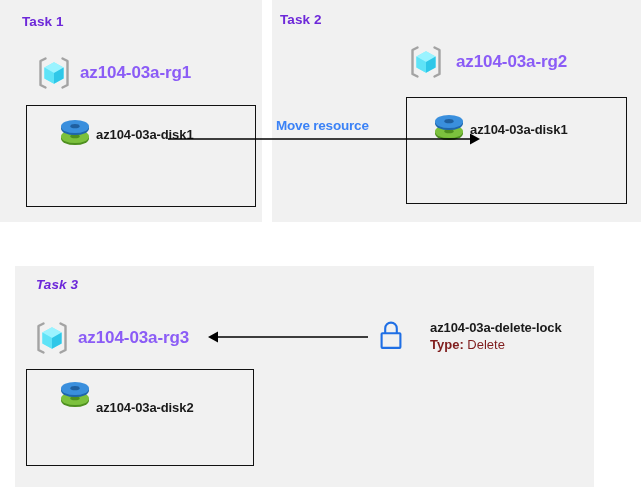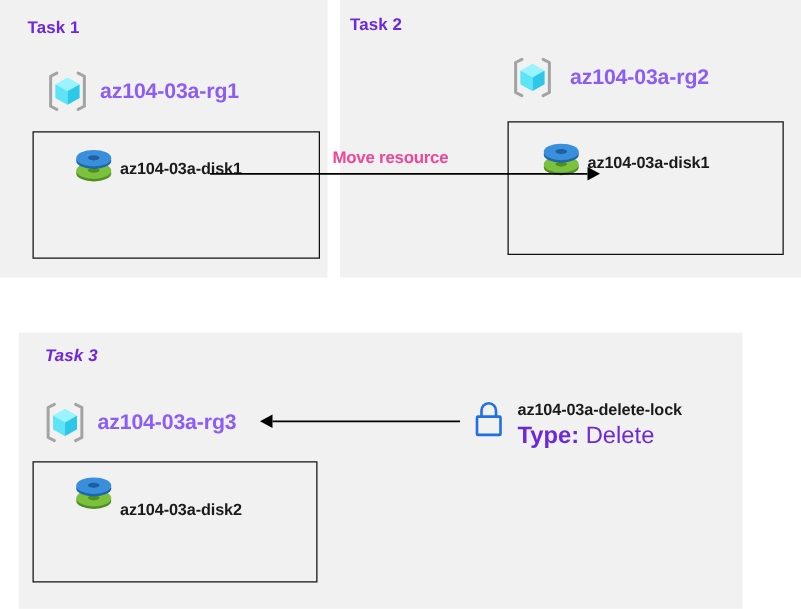--- a/index.html
+++ b/index.html
@@ -99,56 +99,56 @@
     letter-spacing: -0.1px;
   }
 
   
   #lock-group {
     position: absolute;
     left: 376px;
     top: 318px;
     display: flex;
     align-items: flex-start;
-    gap: 8px;
+    gap: 24px;
     white-space: nowrap;
   }
   .lock-icon { width: 30px; height: 34px; display: block; flex: 0 0 auto; }
   .lock-text { padding-top: 2px; line-height: 1.25; }
   .lock-name {
     font-size: 13px;
     font-weight: bold;
     color: #1a1a1a;
     letter-spacing: -0.1px;
     display: block;
   }
   .lock-type-line {
-    font-size: 19px;
-    color: #6d28d9;
+    font-size: 13px;
+    color: #7f1d1d;
     display: block;
     margin-top: 1px;
   }
   .lock-type-label { font-weight: bold; }
   .lock-type-value { font-weight: normal; }
 
   
   .arrow-svg { position: absolute; overflow: visible; }
   #arrow-move  { left: 168px; top: 128px; }
   #arrow-lock  { left: 208px; top: 326px; }
 
   .arrow-line { stroke: #000000; stroke-width: 1.4px; fill: none; }
   .arrow-head { fill: #000000; }
 
   #move-resource-label {
     position: absolute;
-    left: 266px;
+    left: 276px;
     top: 118px;
     font-size: 13.5px;
     font-weight: bold;
-    color: #ec4899;
+    color: #3b82f6;
     white-space: nowrap;
     letter-spacing: -0.2px;
   }
 </style>
 </head>
 <body>
 
 <div class="stage">
 
   <div class="panel" id="panel-task1"></div>

